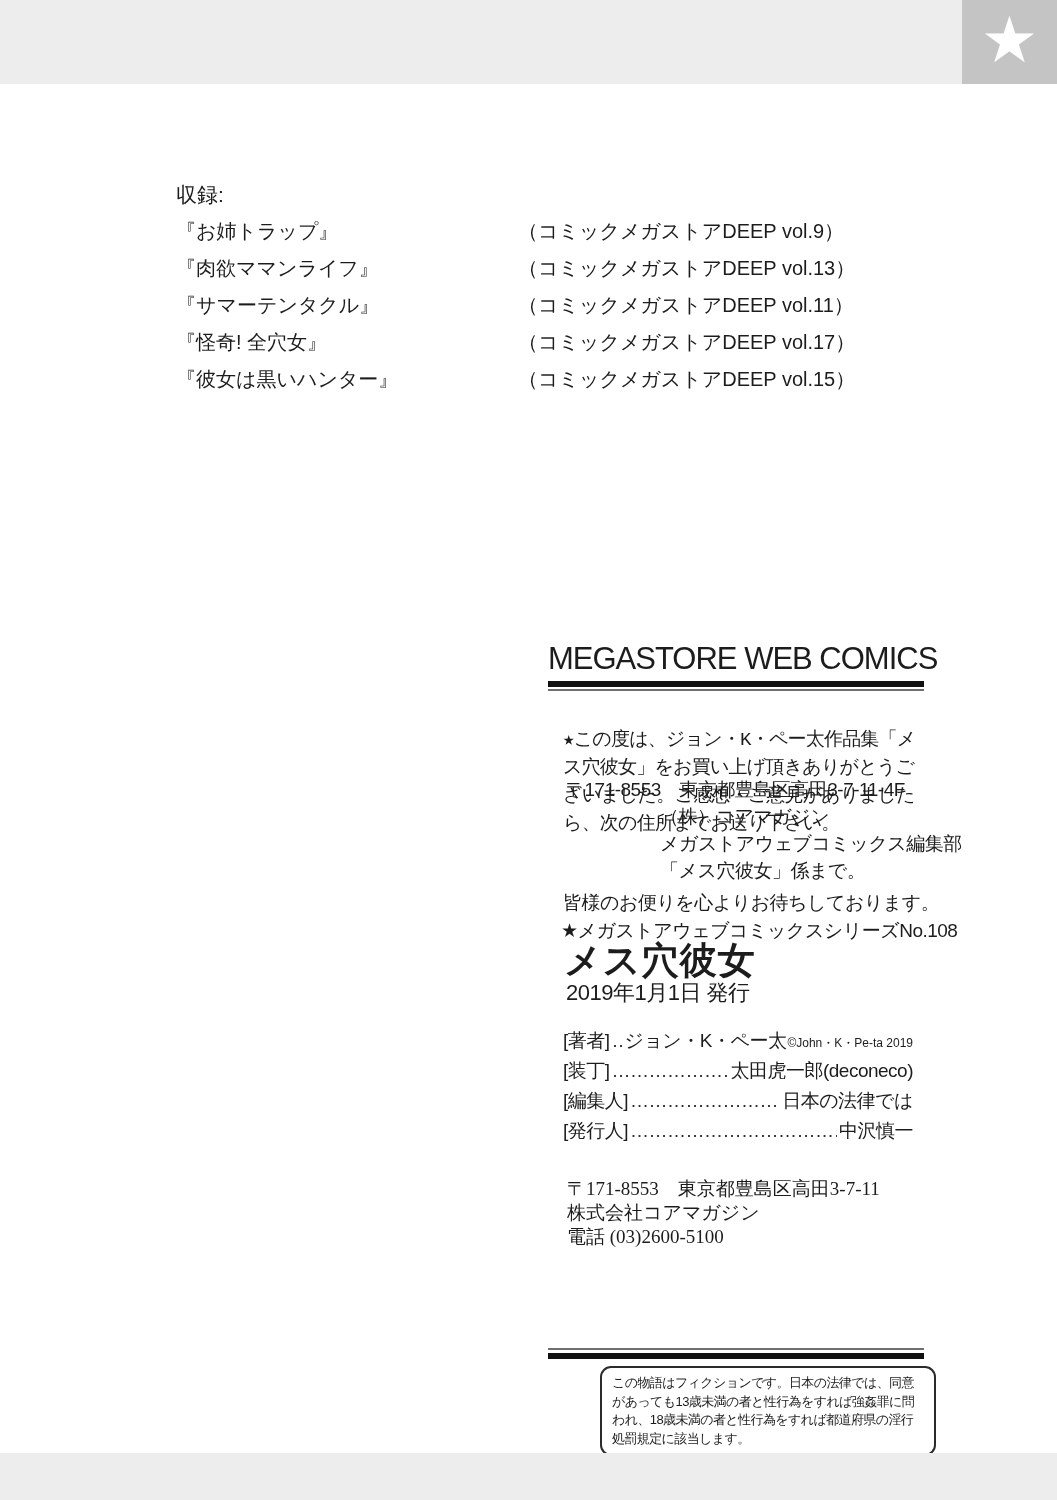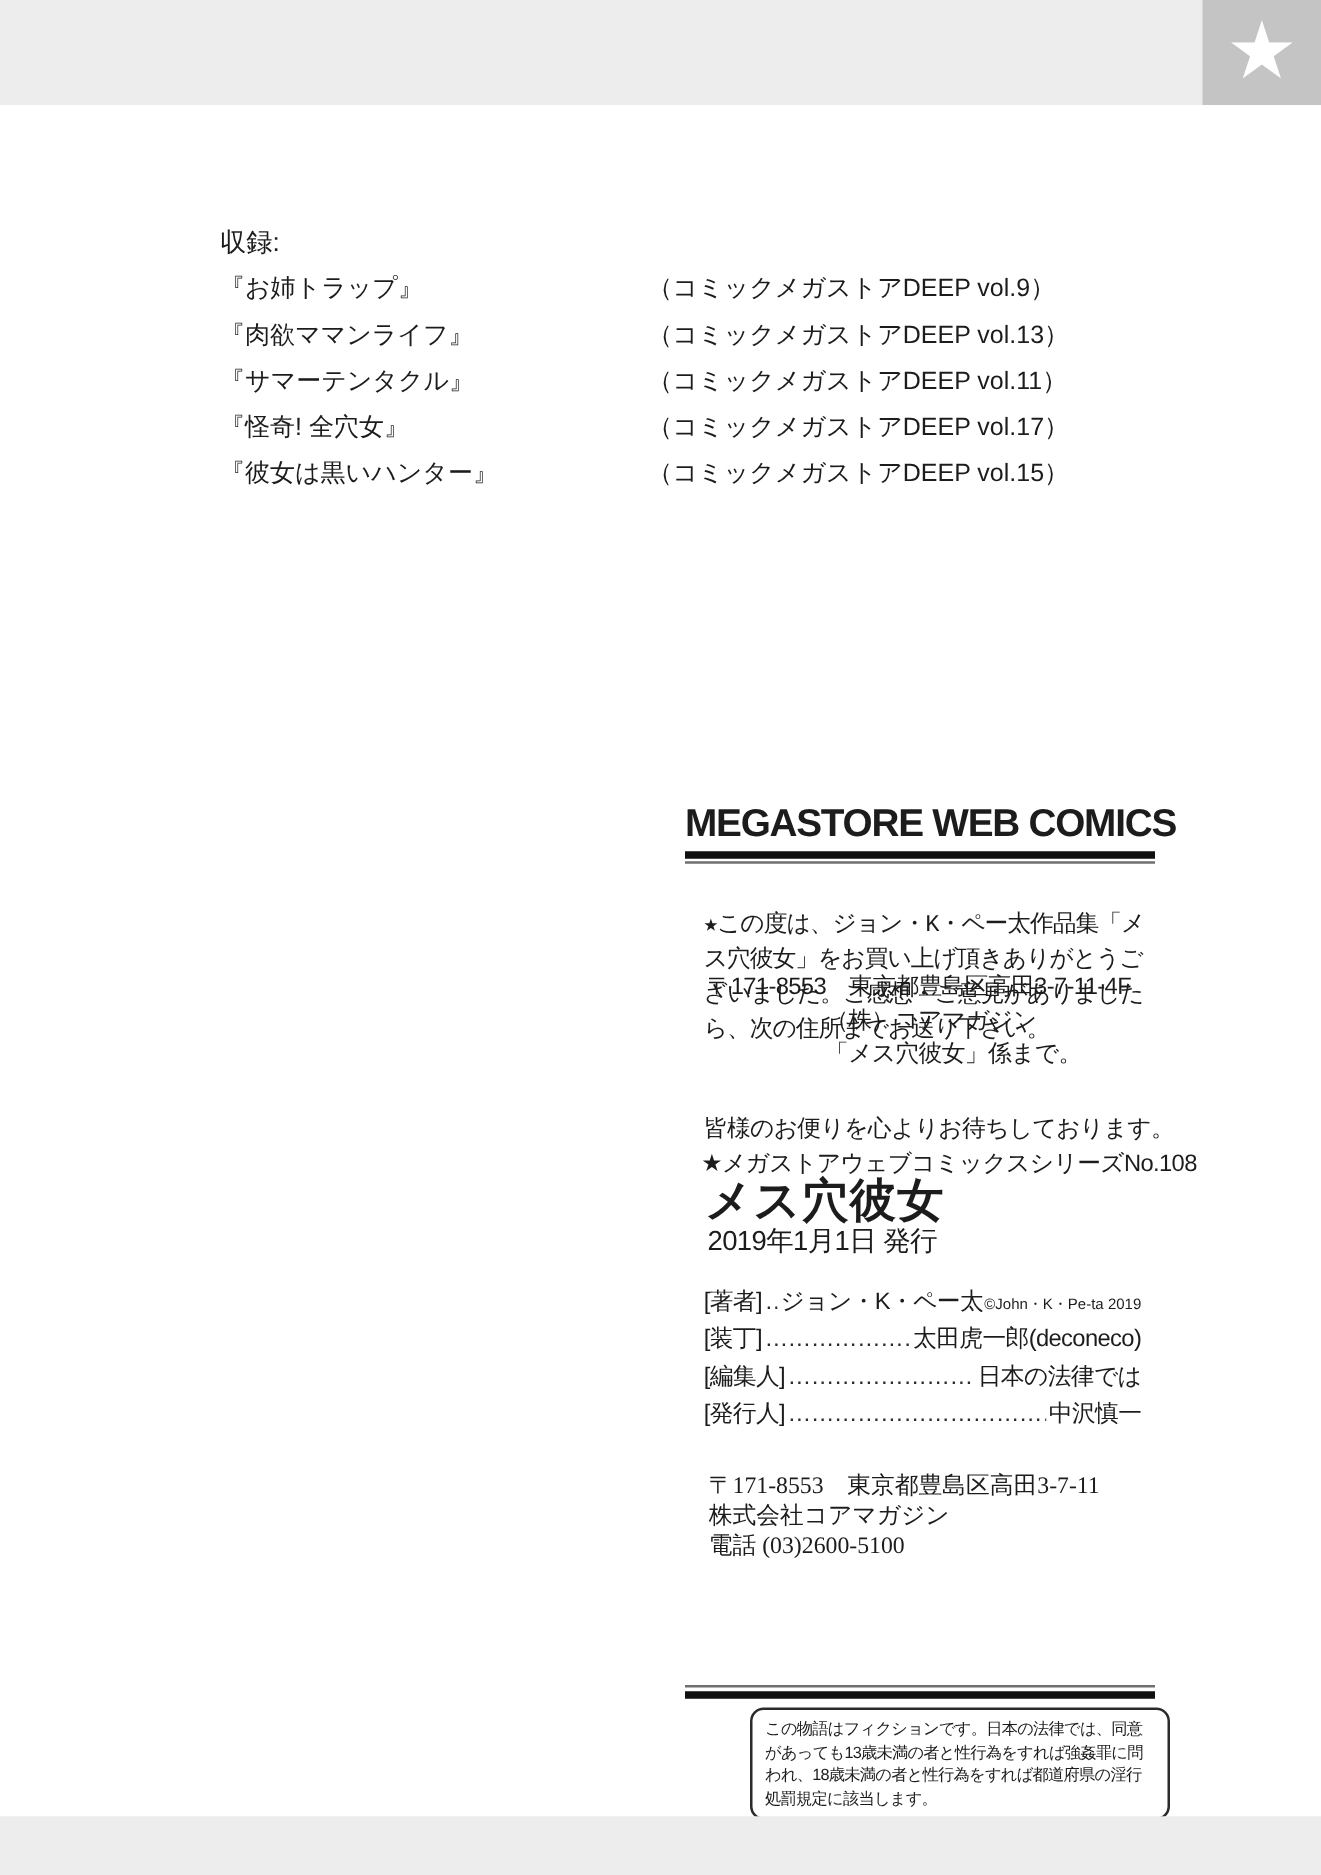--- a/index.html
+++ b/index.html
@@ -16,21 +16,21 @@
 
   
   .contents{position:absolute;left:176px;top:184px;}
   .contents-heading{font-size:21px;line-height:21px;margin-bottom:16px;}
   .contents-row{display:flex;font-size:20px;line-height:20px;margin-bottom:17px;}
   .contents-title{width:342px;}
   .contents-source{white-space:nowrap;}
 
   
   .logo-block{position:absolute;left:548px;top:641px;width:376px;}
-  .logo{font-size:31px;font-weight:bold;letter-spacing:-1px;white-space:nowrap;
+  .logo{font-size:31px;font-weight:normal;letter-spacing:-1px;white-space:nowrap;
         border-bottom:6px solid #111;padding-bottom:4px;}
   .logo-thin{height:2px;background:#6f6f6f;margin-top:2px;}
 
   .thanks{position:absolute;left:563px;top:707px;width:358px;
           font-size:19px;line-height:28px;letter-spacing:-0.8px;font-family:Liberation Mono, monospace;}
 
   .addr{position:absolute;left:566px;top:776px;font-size:19px;line-height:27px;letter-spacing:-0.5px;}
   .addr-indent{padding-left:94px;}
 
   .waiting{position:absolute;left:563px;top:890px;font-size:19px;letter-spacing:-0.5px;}
@@ -100,20 +100,21 @@
   <div class="logo-block">
     <div class="logo">MEGASTORE WEB COMICS</div>
     <div class="logo-thin"></div>
   </div>
 
   <p class="thanks">★この度は、ジョン・K・ペー太作品集「メス穴彼女」をお買い上げ頂きありがとうございました。ご感想・ご意見がありましたら、次の住所までお送り下さい。</p>
 
   <div class="addr">
     <div>〒171-8553　東京都豊島区高田3-7-11-4F</div>
     <div class="addr-indent">（株）コアマガジン</div>
+    <div class="addr-indent">メガストアウェブコミックス編集部</div>
     <div class="addr-indent">「メス穴彼女」係まで。</div>
   </div>
 
   <div class="waiting">皆様のお便りを心よりお待ちしております。</div>
 
   <div class="series">★メガストアウェブコミックスシリーズNo.108</div>
 
   <div class="book-title">メス穴彼女</div>
 
   <div class="issue-date">2019年1月1日 発行</div>

